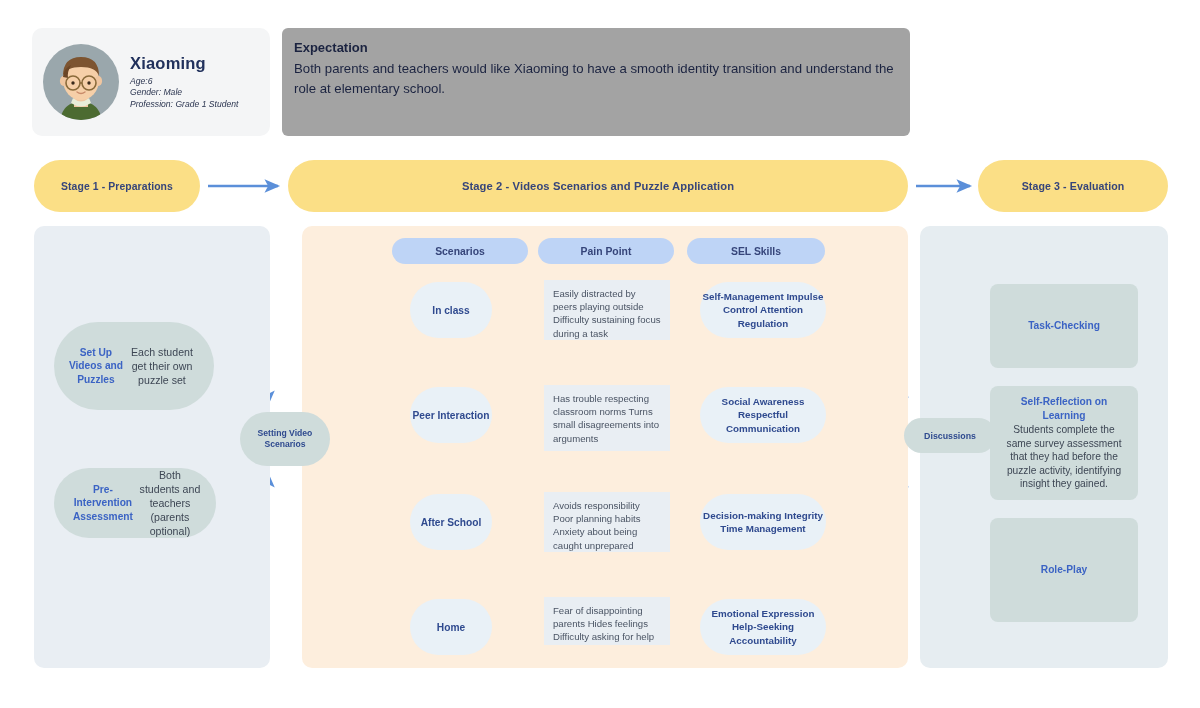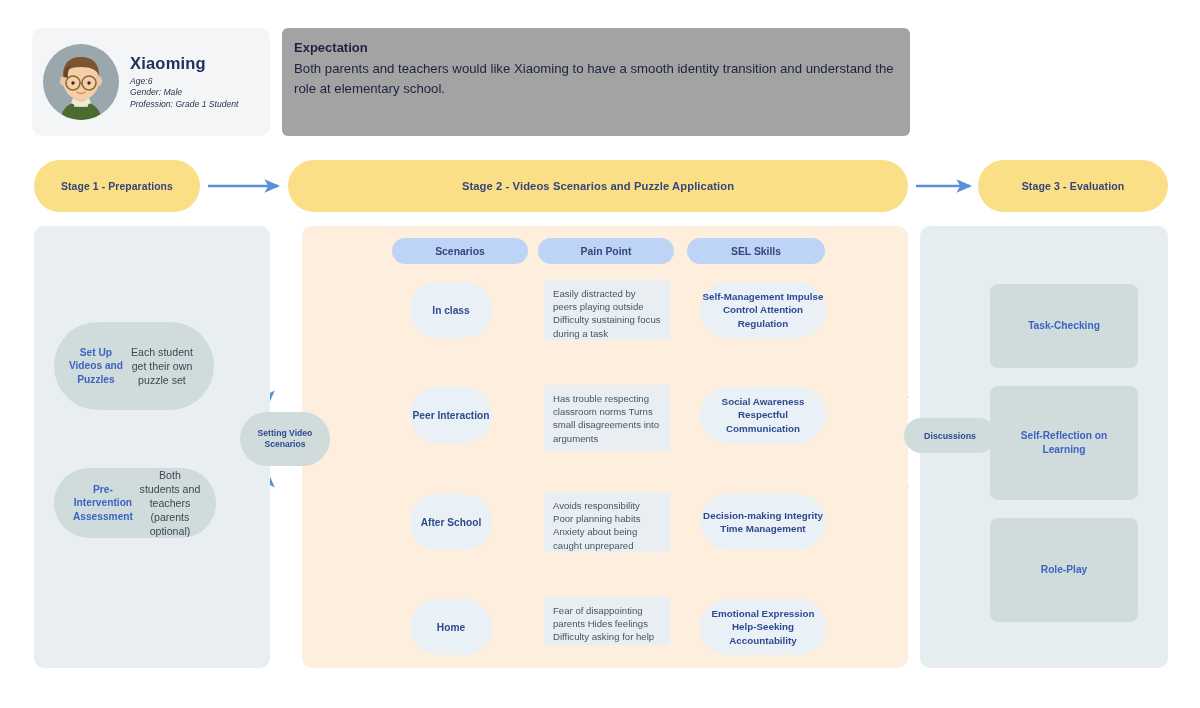--- a/index.html
+++ b/index.html
@@ -258,16 +258,17 @@
 <div class="stage pain-box" id="pp-home">Fear of disappointing parents Hides feelings Difficulty asking for help</div>
 <div class="stage sel-pill" id="sel-home">Emotional Expression Help-Seeking Accountability</div>
 
 <div class="stage" id="node-discussions">Discussions</div>
 
 <div class="stage eval-card" id="eval-task">
   <div class="eval-title">Task-Checking</div>
 </div>
 <div class="stage eval-card" id="eval-reflect">
   <div class="eval-title">Self-Reflection on Learning</div>
+  <div class="eval-body">Students complete the same survey assessment that they had before the puzzle activity, identifying insight they gained.</div>
 </div>
 <div class="stage eval-card" id="eval-role">
   <div class="eval-title">Role-Play</div>
 </div>
 
 </body></html>

